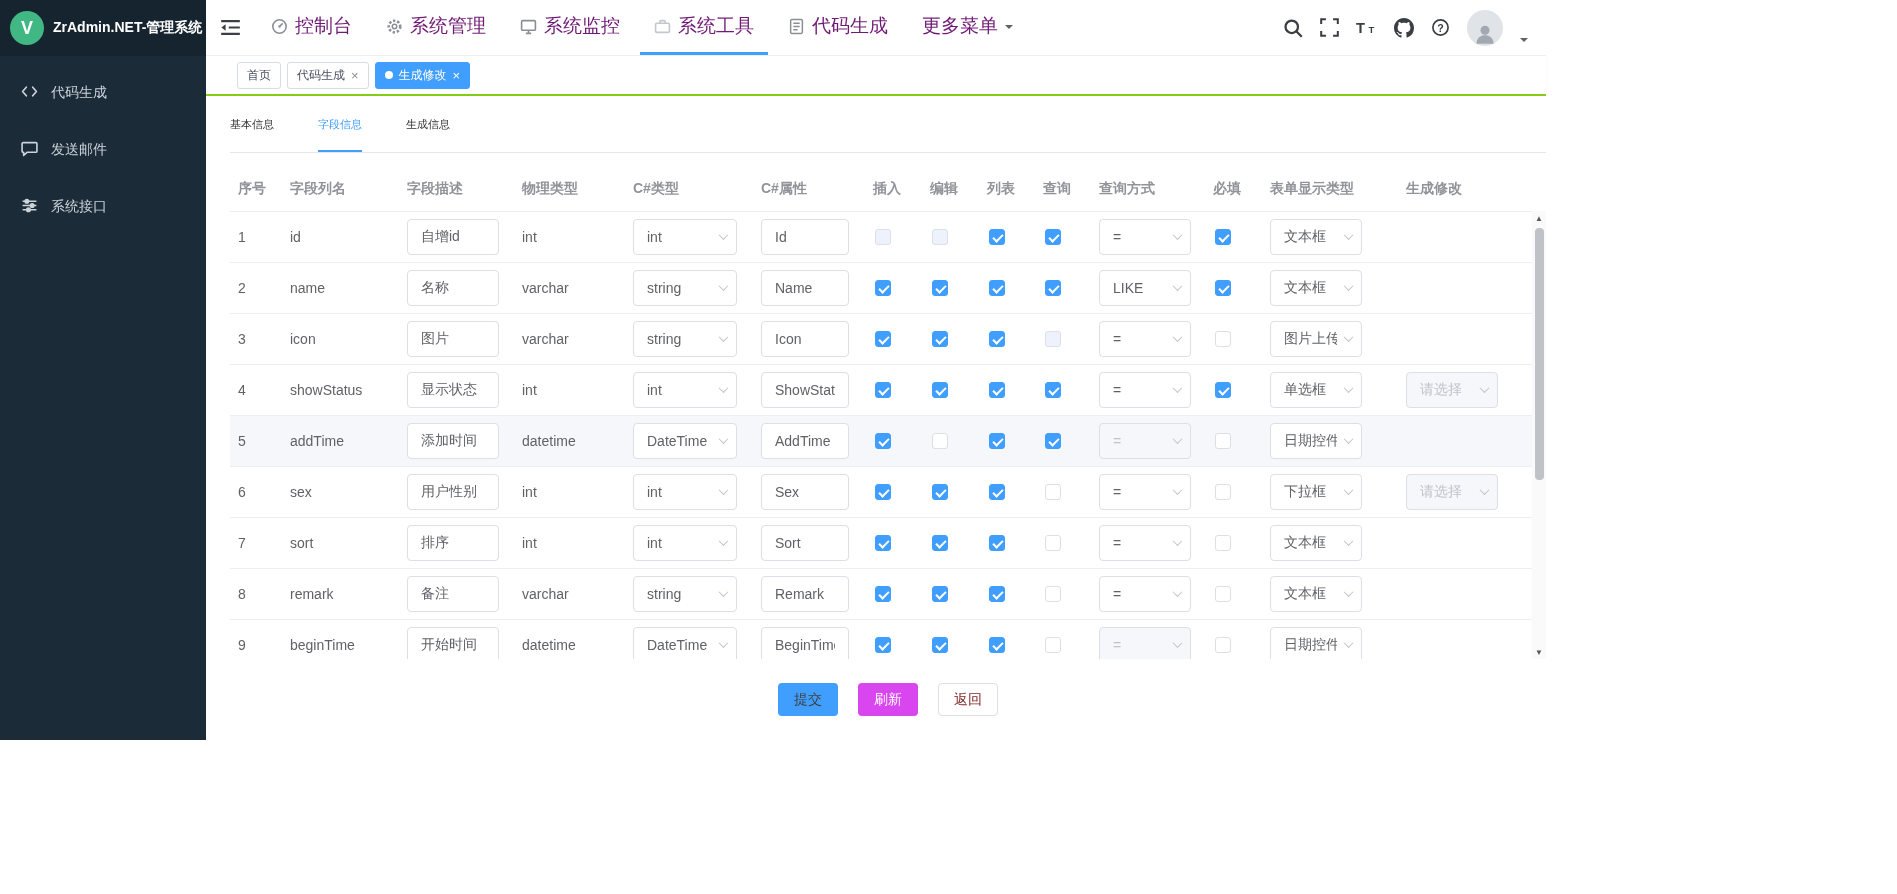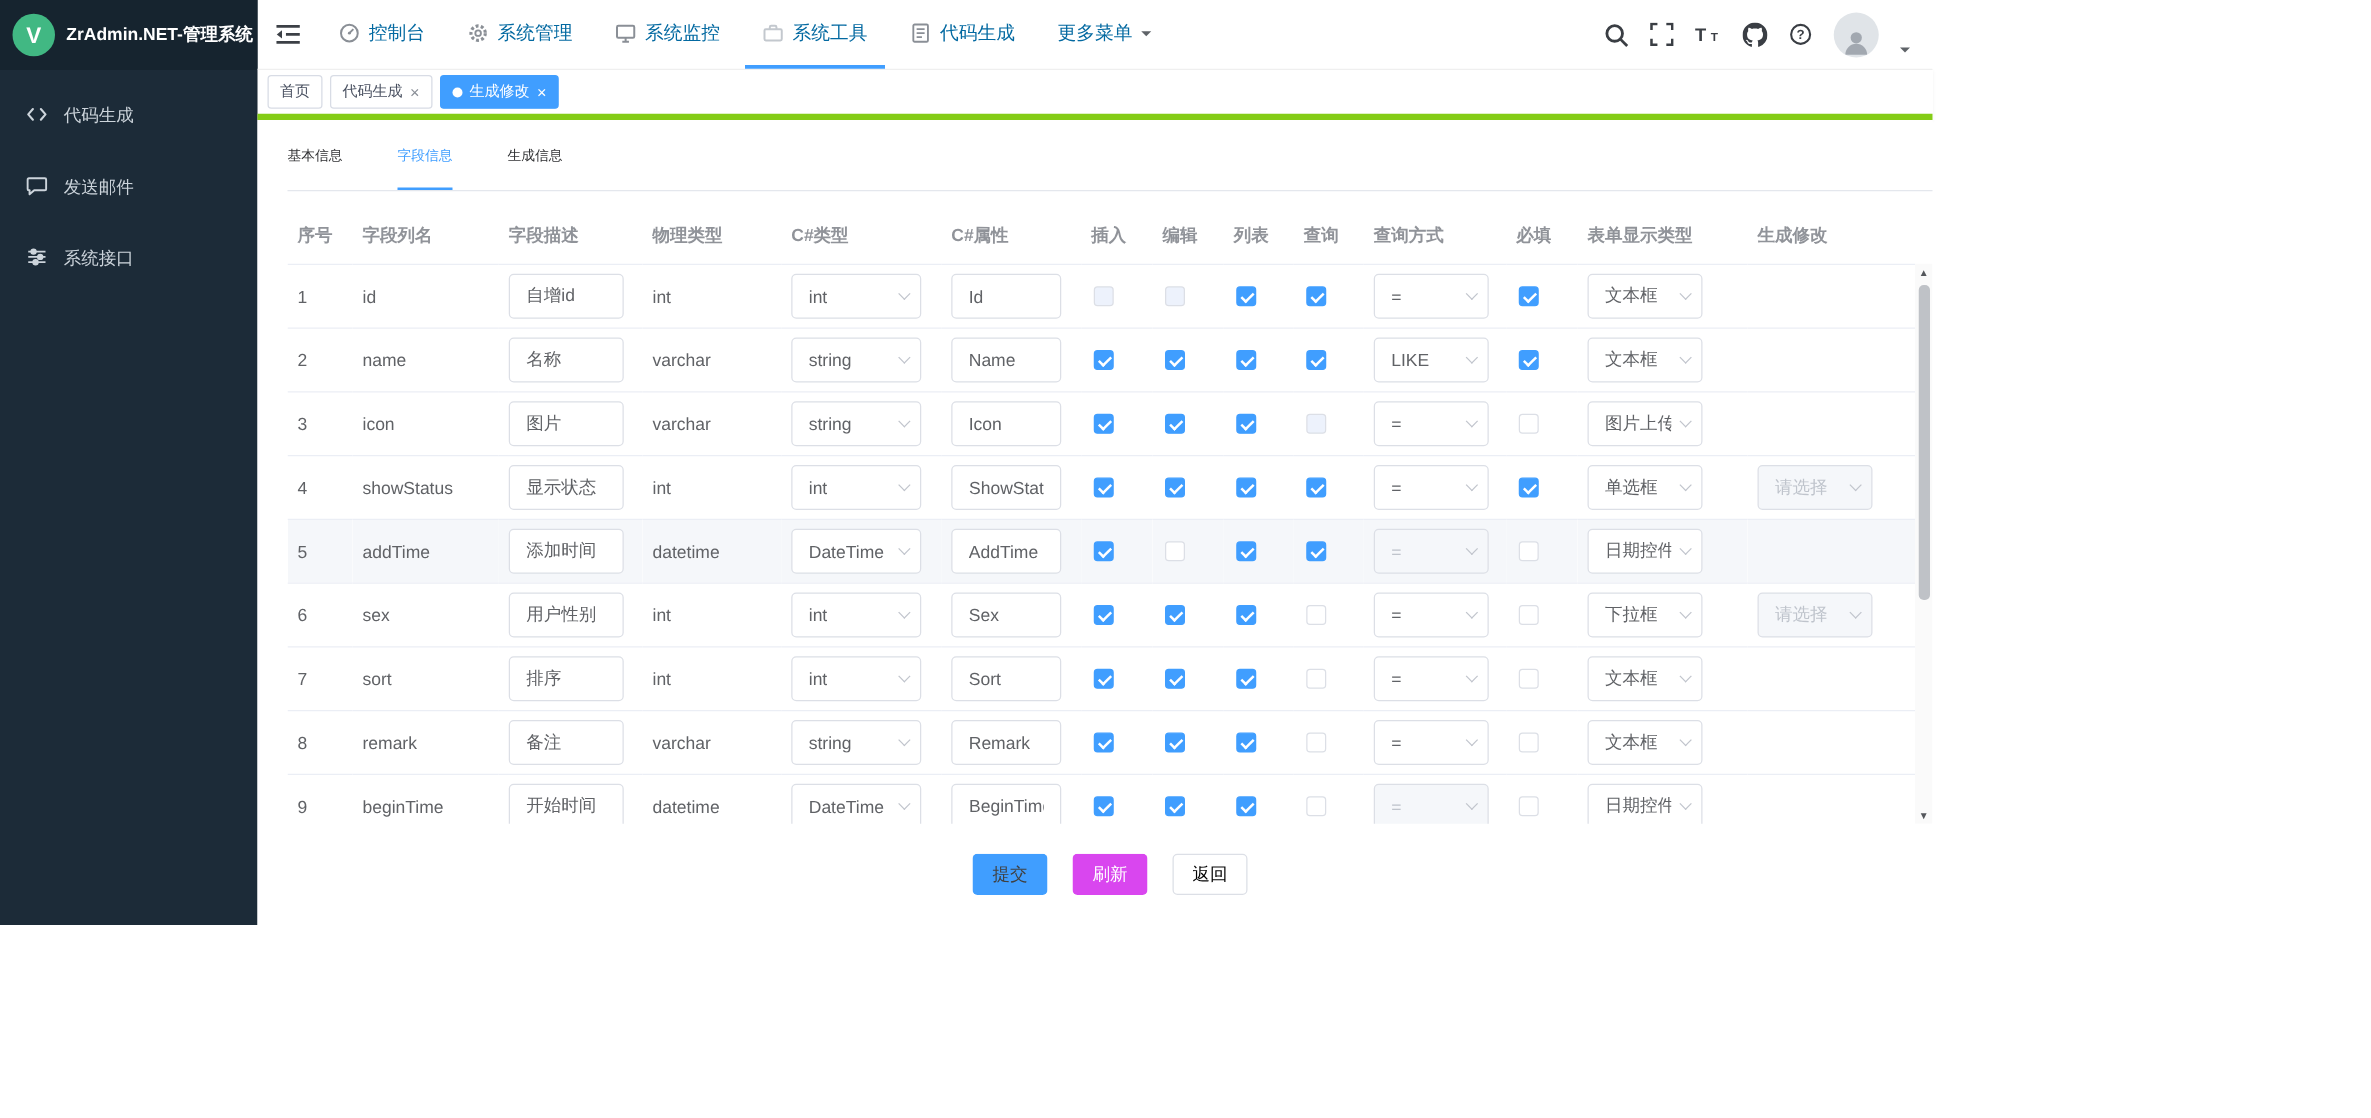--- a/index.html
+++ b/index.html
@@ -14,33 +14,33 @@
   .logo-title{color:#fff;font-size:14px;font-weight:bold;white-space:nowrap}
   .menu{padding-top:8px}
   .menu-item{height:57px;display:flex;align-items:center;gap:13px;padding:0 21px;color:#ccd4db;font-size:14px;cursor:pointer}
   .menu-item svg{width:17px;height:17px;flex:none}
 
   
   .main{flex:1;display:flex;flex-direction:column;min-width:0}
   .topbar{height:56px;display:flex;align-items:stretch;padding:0 18px 0 14px;border-bottom:1px solid #f1f1f1;flex:none}
   .hamburger{color:#3c4046;margin-right:16px;display:flex;align-items:center;cursor:pointer}
   .topmenu{display:flex;align-items:stretch;gap:6px}
-  .top-item{display:flex;align-items:center;gap:7px;padding:0 14px;font-size:15px;color:#0369a1;border-bottom:3px solid transparent;cursor:pointer;white-space:nowrap}
+  .top-item{display:flex;align-items:center;gap:7px;padding:0 14px;font-size:19px;color:#701a75;border-bottom:3px solid transparent;cursor:pointer;white-space:nowrap}
   .top-item svg{width:17px;height:17px;color:#8a8f96;flex:none}
   .top-item.active{border-bottom-color:#409eff}
   .top-item.active svg{color:#c3c8ce}
   .caret{width:0;height:0;border:4.5px solid transparent;border-top-color:#5f6368;margin-top:5px}
   .top-actions{margin-left:auto;display:flex;align-items:center;gap:17px;color:#3a3e44}
   .action-icon{display:flex;cursor:pointer}
   .avatar{width:36px;height:36px;border-radius:50%;background:#e0e4e8;display:flex;align-items:flex-end;justify-content:center;overflow:hidden;cursor:pointer}
   .avatar svg{width:24px;height:24px;color:#a2a8b0}
   .avatar-caret{align-self:flex-end;margin-bottom:9px;cursor:pointer}
 
   
-  .tagsbar{height:40px;display:flex;align-items:center;gap:6px;padding-left:8px;border-bottom:5px solid #84cc16;box-shadow:0 1px 3px rgba(0,21,41,.05);flex:none}
+  .tagsbar{height:40px;display:flex;align-items:center;gap:6px;padding-left:31px;border-bottom:2px solid #84cc16;box-shadow:0 1px 3px rgba(0,21,41,.05);flex:none}
   .tag{height:27px;display:inline-flex;align-items:center;gap:6px;padding:0 9px;border:1px solid #d8dce5;border-radius:3px;background:#fff;font-size:12px;color:#495060;cursor:pointer;white-space:nowrap}
   .tag .dot{width:8px;height:8px;border-radius:50%;background:#fff;display:none;flex:none}
   .tag .x{font-size:13px;line-height:1;color:#8a8f97;cursor:pointer}
   .tag.active{background:#409eff;border-color:#409eff;color:#fff}
   .tag.active .dot{display:inline-block}
   .tag.active .x{color:#fff}
 
   
   .content{flex:1;padding:18px 0 0 24px;position:relative;background:#fff}
   .ctabs{display:flex;gap:44px;border-bottom:1px solid #e4e7ed;height:39px}
@@ -75,21 +75,21 @@
   .vscroll{position:absolute;right:0;top:44px;bottom:0;width:14px;background:#fafafa}
   .vs-up,.vs-down{position:absolute;left:0;right:0;height:14px;display:flex;align-items:center;justify-content:center;color:#54575c;font-size:8px;cursor:pointer}
   .vs-up{top:0}
   .vs-down{bottom:0}
   .vs-thumb{position:absolute;left:2.5px;width:9px;top:17px;height:252px;background:#bfc2c7;border-radius:4px;cursor:pointer}
 
   .footer-btns{display:flex;justify-content:center;align-items:center;gap:20px;margin-top:24px;width:1316px}
   .btn{height:33px;padding:0 15px;border-radius:4px;font-size:14px;cursor:pointer;border:1px solid transparent;font-family:inherit}
   .btn.primary{background:#409eff;color:#404040}
   .btn.success{background:#d946ef;color:#fff}
-  .btn.plain{background:#fff;border-color:#dcdfe6;color:#000000}
+  .btn.plain{background:#fff;border-color:#dcdfe6;color:#7f1d1d}
 </style>
 </head>
 <body>
 
 <div class="screen">
   <div class="app">
 
     <aside class="sidebar">
       <div class="logo">
         <span class="logo-badge">V</span>

